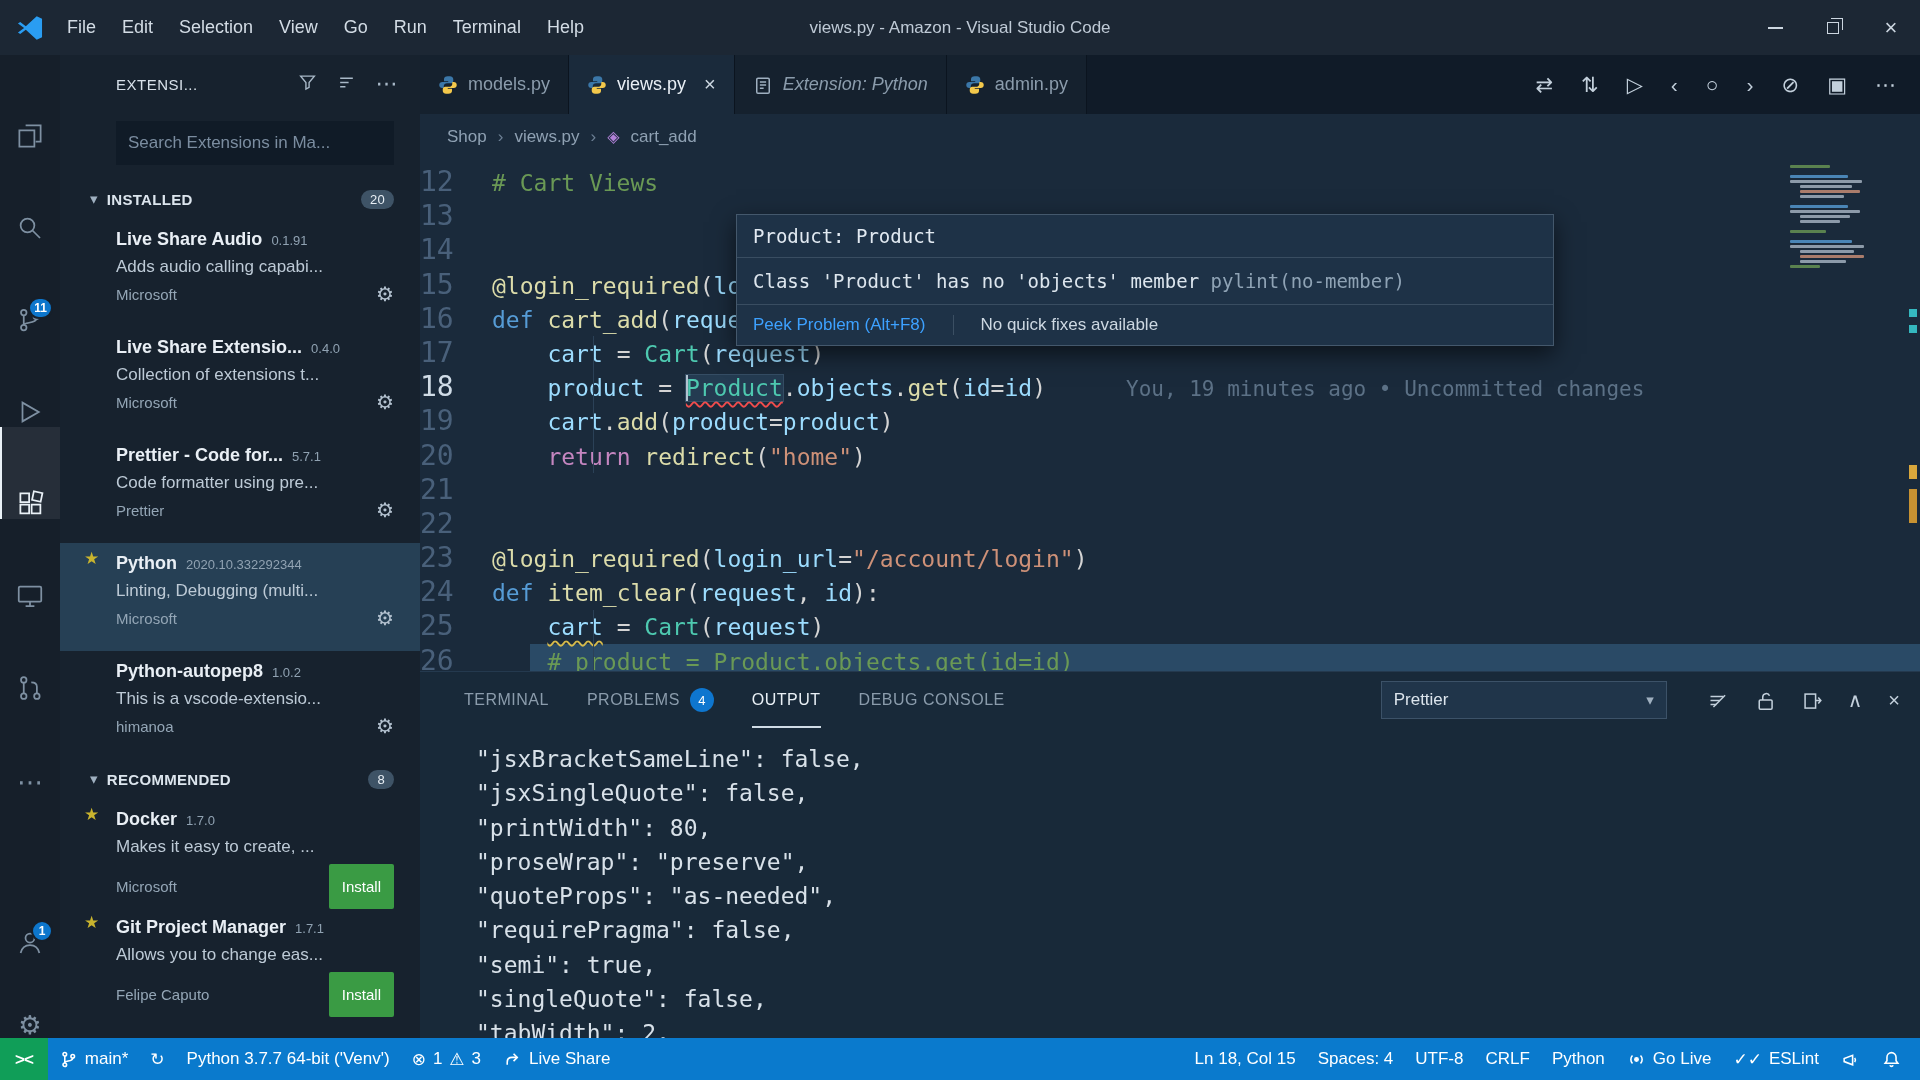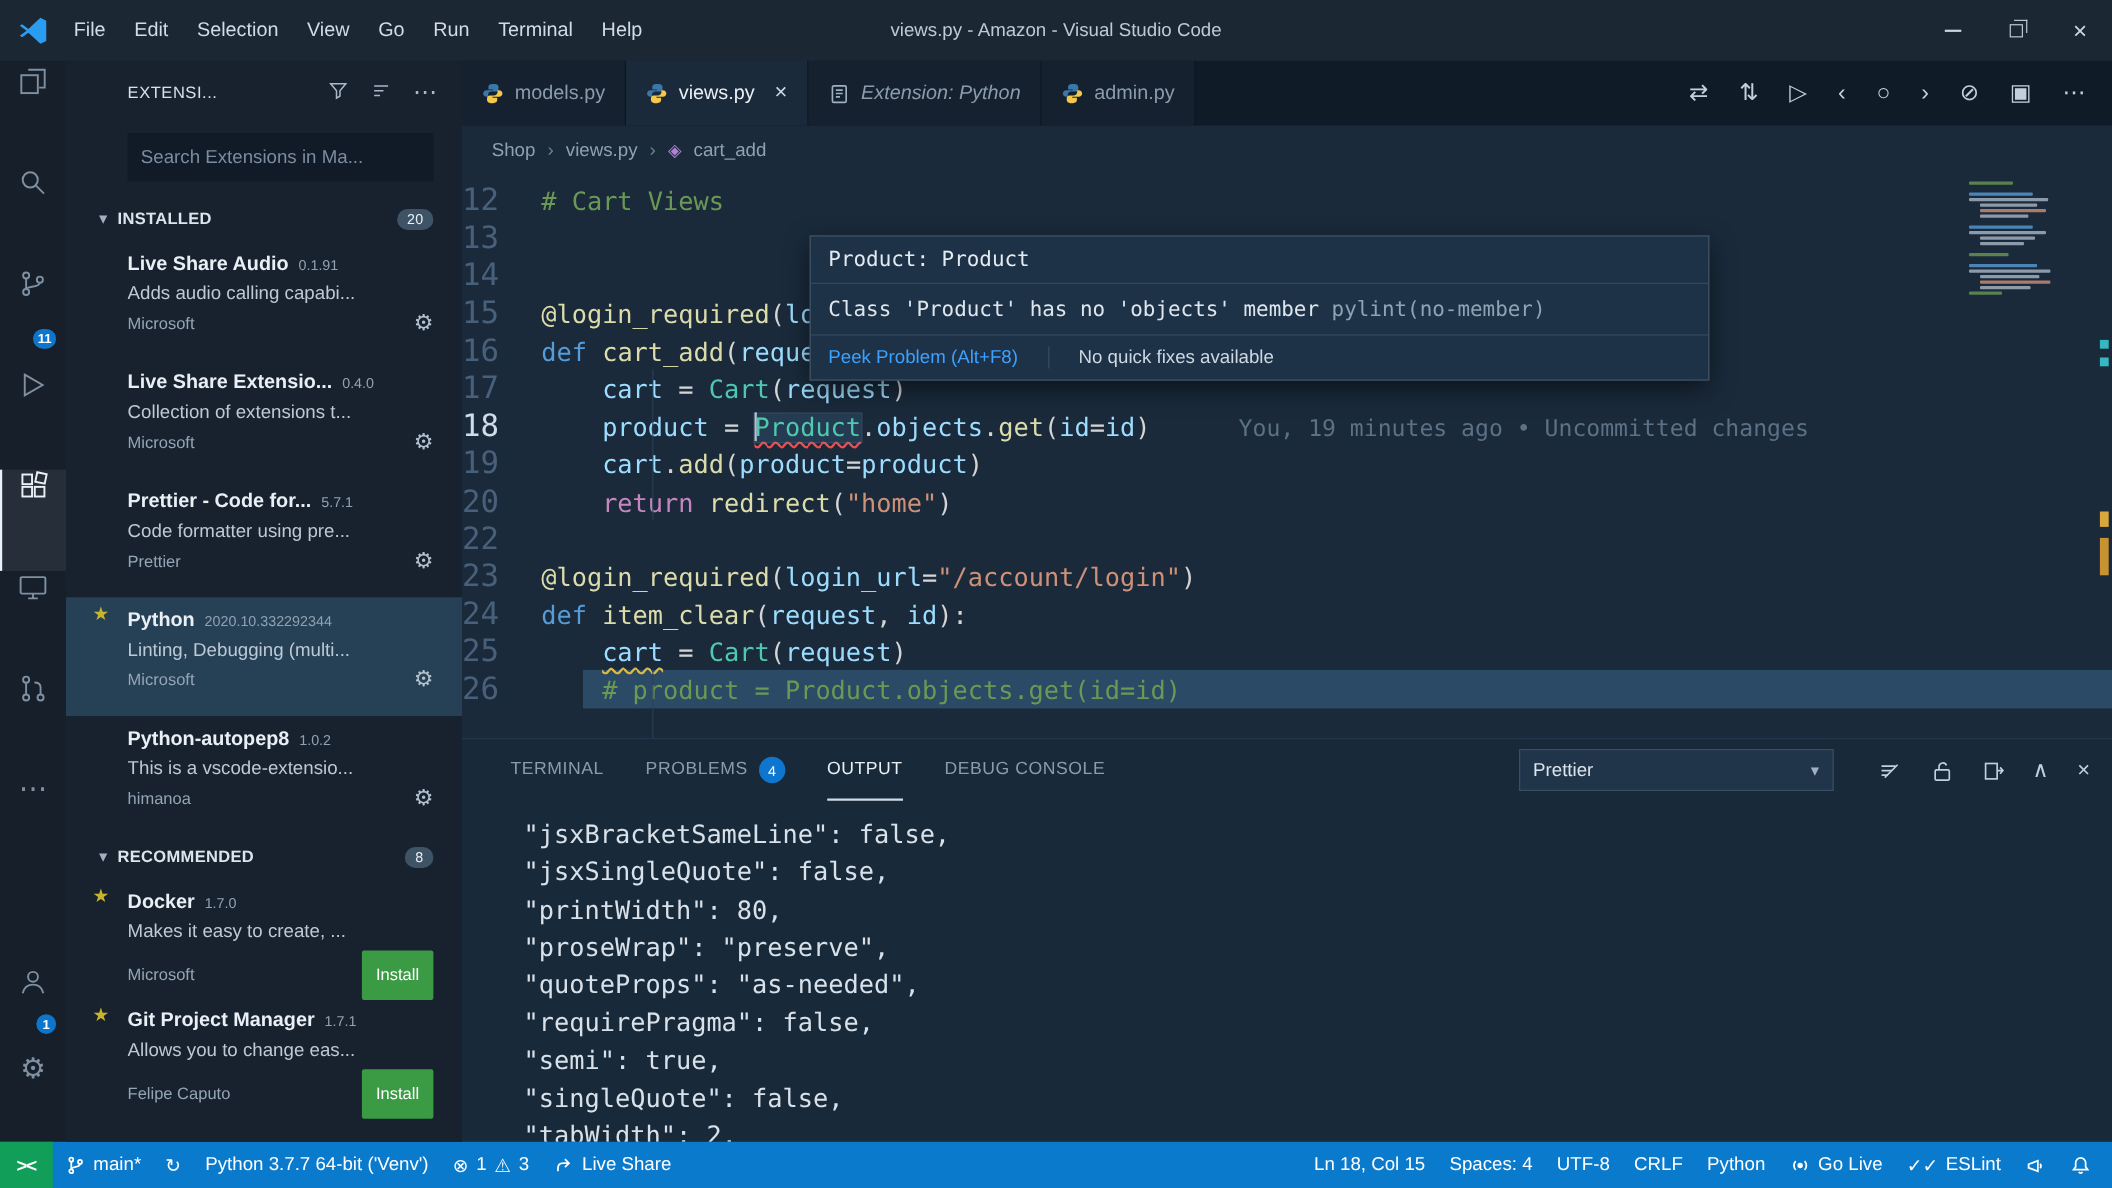--- a/index.html
+++ b/index.html
@@ -16,21 +16,21 @@
   .wcb{width:58px;height:55px;display:flex;align-items:center;justify-content:center;color:#ccd6e0;font-size:22px}
   .mini{width:15px;height:2px;background:#ccd6e0;display:block}
   .rest{position:relative;width:12px;height:12px;border:1.5px solid #ccd6e0;display:block}
   .rest::before{content:"";position:absolute;top:-5px;left:2.5px;width:11px;height:11px;border-top:1.5px solid #ccd6e0;border-right:1.5px solid #ccd6e0}
 
   
   .workbench{display:flex;height:983px;flex:none}
 
   
   .activitybar{width:60px;background:#161f2a;display:flex;flex-direction:column;align-items:center;padding-top:4px;flex:none}
-  .abi{width:60px;height:92px;display:flex;align-items:flex-start;justify-content:center;color:#7e90a2;position:relative}
+  .abi{width:60px;height:92px;display:flex;align-items:flex-end;justify-content:center;color:#7e90a2;position:relative}
   .abi svg{width:30px;height:30px;stroke:currentColor;fill:none;stroke-width:1.4}
   .abi.active{color:#eaf1f7;border-left:2px solid #eaf1f7;background:#ffffff12}
   .abi.bottom{height:80px}
   .abi.pushdown{margin-top:auto}
   .abadge{position:absolute;right:7px;bottom:16px;background:#0d76cc;color:#fff;border-radius:11px;min-width:22px;height:22px;padding:0 4px;font-size:12px;font-weight:bold;display:flex;align-items:center;justify-content:center;border:2px solid #161f2a}
   .abglyph{font-size:26px;line-height:1}
 
   
   .sidebar{width:360px;background:#17222e;color:#c6d2dd;flex:none;overflow:hidden;position:relative}
   .sb-head{height:58px;display:flex;align-items:center;padding:0 22px 0 56px;font-size:15px;letter-spacing:.5px;color:#d8e1ea}
@@ -383,20 +383,21 @@
         <div class="lines" id="code-lines">
             <div class="cl"><span class="ln">12</span><span class="ct"><span class="tk-com"># Cart Views</span></span></div>
             <div class="cl"><span class="ln">13</span><span class="ct"></span></div>
             <div class="cl"><span class="ln">14</span><span class="ct"></span></div>
             <div class="cl"><span class="ln">15</span><span class="ct"><span class="tk-fn">@login_required</span><span class="tk-pun">(</span><span class="tk-var">login_url</span><span class="tk-op">=</span><span class="tk-str">"/account/login"</span><span class="tk-pun">)</span></span></div>
             <div class="cl"><span class="ln">16</span><span class="ct"><span class="tk-kw">def</span><span class="tk-txt"> </span><span class="tk-fn">cart_add</span><span class="tk-pun">(</span><span class="tk-var">request</span><span class="tk-pun">, </span><span class="tk-var">id</span><span class="tk-pun">):</span></span></div>
             <div class="cl"><span class="ln">17</span><span class="ct"><span class="tk-txt">    </span><span class="tk-var">cart</span><span class="tk-op"> = </span><span class="tk-cls">Cart</span><span class="tk-pun">(</span><span class="tk-var">request</span><span class="tk-pun">)</span></span></div>
             <div class="cl"><span class="ln on">18</span><span class="ct"><span class="tk-txt">    </span><span class="tk-var">product</span><span class="tk-op"> = </span><span class="cursor"></span><span class="tk-cls sqr whl">Product</span><span class="tk-pun">.</span><span class="tk-var">objects</span><span class="tk-pun">.</span><span class="tk-fn">get</span><span class="tk-pun">(</span><span class="tk-var">id</span><span class="tk-op">=</span><span class="tk-var">id</span><span class="tk-pun">)</span><span class="tk-blame">You, 19 minutes ago • Uncommitted changes</span></span></div>
             <div class="cl"><span class="ln">19</span><span class="ct"><span class="tk-txt">    </span><span class="tk-var">cart</span><span class="tk-pun">.</span><span class="tk-fn">add</span><span class="tk-pun">(</span><span class="tk-var">product</span><span class="tk-op">=</span><span class="tk-var">product</span><span class="tk-pun">)</span></span></div>
             <div class="cl"><span class="ln">20</span><span class="ct"><span class="tk-txt">    </span><span class="tk-ctl">return</span><span class="tk-txt"> </span><span class="tk-fn">redirect</span><span class="tk-pun">(</span><span class="tk-str">"home"</span><span class="tk-pun">)</span></span></div>
+            <div class="cl"><span class="ln">21</span><span class="ct"></span></div>
             <div class="cl"><span class="ln">22</span><span class="ct"></span></div>
             <div class="cl"><span class="ln">23</span><span class="ct"><span class="tk-fn">@login_required</span><span class="tk-pun">(</span><span class="tk-var">login_url</span><span class="tk-op">=</span><span class="tk-str">"/account/login"</span><span class="tk-pun">)</span></span></div>
             <div class="cl"><span class="ln">24</span><span class="ct"><span class="tk-kw">def</span><span class="tk-txt"> </span><span class="tk-fn">item_clear</span><span class="tk-pun">(</span><span class="tk-var">request</span><span class="tk-pun">, </span><span class="tk-var">id</span><span class="tk-pun">):</span></span></div>
             <div class="cl"><span class="ln">25</span><span class="ct"><span class="tk-txt">    </span><span class="tk-var sqy">cart</span><span class="tk-op"> = </span><span class="tk-cls">Cart</span><span class="tk-pun">(</span><span class="tk-var">request</span><span class="tk-pun">)</span></span></div>
             <div class="cl hl"><span class="ln">26</span><span class="ct"><span class="tk-txt">    </span><span class="tk-com"># product = Product.objects.get(id=id)</span></span></div>
           </div>
         <div class="iguide" style="left:173px;top:177px;height:137px"></div>
         <div class="iguide" style="left:173px;top:451px;height:61px"></div>
         <div class="minimap" id="minimap-rows">
             <div class="mmr" style="margin-left: 0px; width: 40px; background: rgba(106, 153, 85, 0.8);"></div>

